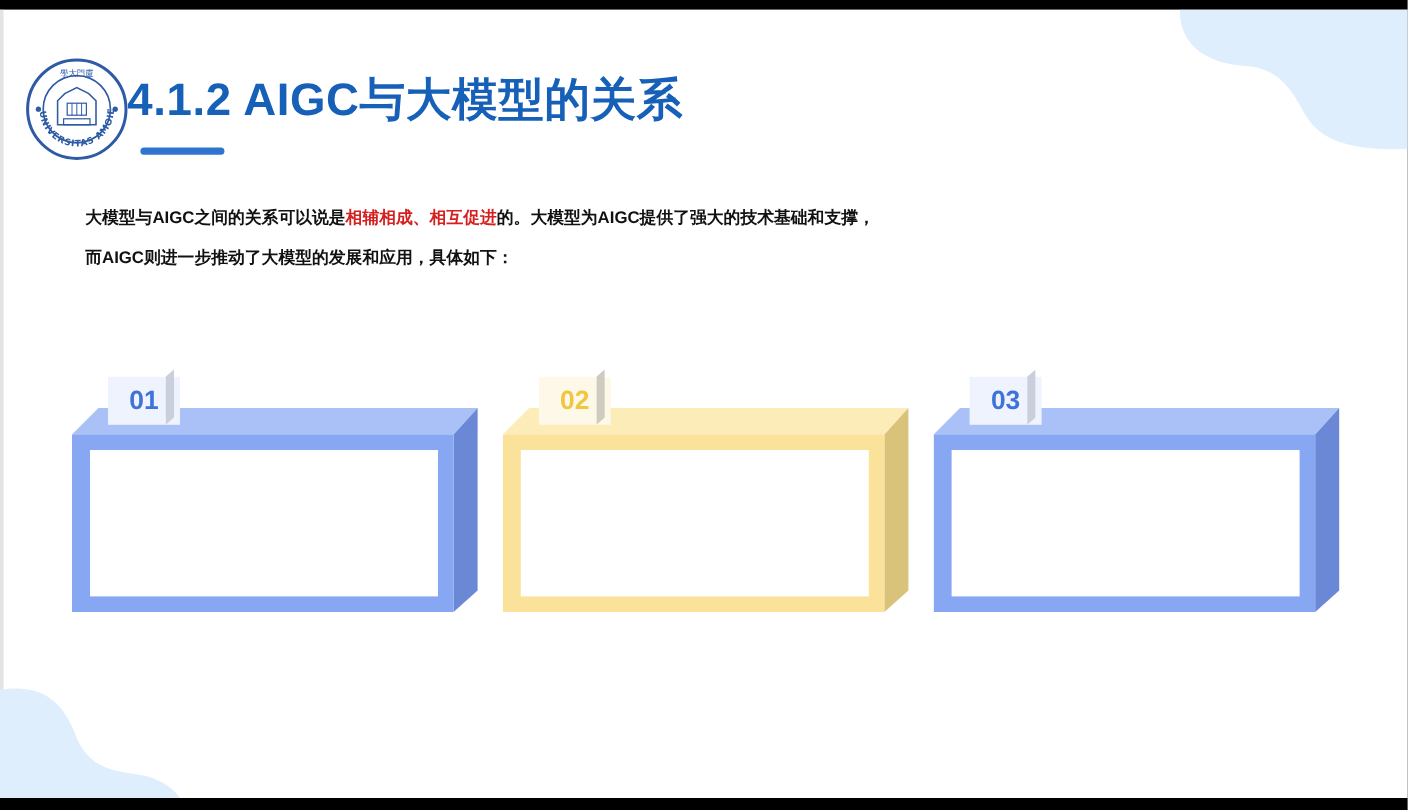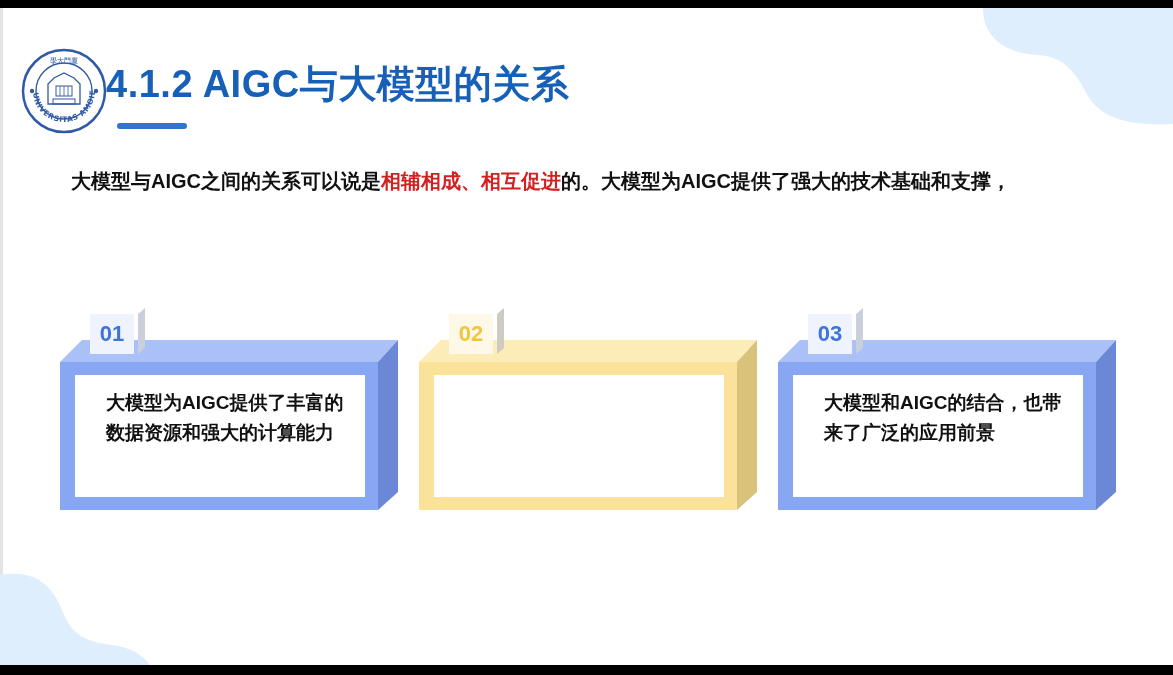--- a/index.html
+++ b/index.html
@@ -29,34 +29,34 @@
     font-size: 38px; font-weight: bold; color: #1660b8;
     letter-spacing: 0.5px; white-space: nowrap; line-height: 48px;
   }
   .title-underline {
     position: absolute; left: 117px; top: 115px; width: 70px; height: 6px;
     border-radius: 3px; background: #2f75d0;
   }
 
   .intro {
     position: absolute; left: 71px; top: 157px; width: 1060px;
-    font-size: 20px; font-weight: bold; color: #111;
+    font-size: 14px; font-weight: bold; color: #111;
     line-height: 33px;
   }
   .intro .hl { color: #d42020; }
 
   .card {
     position: absolute; top: 294px; width: 340px; height: 212px;
   }
   .card svg.box { position: absolute; left: 0; top: 0; }
   .card .tag {
     position: absolute; left: 30px; top: 6px; width: 52px; height: 46px;
   }
   .card .tag-face {
-    position: absolute; left: 0; top: 6px; width: 44px; height: 40px;
+    position: absolute; left: 0; top: 6px; width: 60px; height: 40px;
     display: flex; align-items: center; justify-content: center;
     font-size: 22px; font-weight: bold;
   }
   .card .tag-side {
     position: absolute; left: 48px; top: 0; width: 7px; height: 46px;
   }
   .card .text {
     position: absolute; left: 46px; top: 86px; width: 250px;
     font-size: 19px; font-weight: bold; color: #111; line-height: 30px;
   }
@@ -102,40 +102,40 @@
       <line x1="47" y1="38" x2="47" y2="48" stroke="#2e5aa6" stroke-width="0.8"></line>
       <rect x="32" y="51" width="22" height="5" fill="none" stroke="#2e5aa6" stroke-width="1"></rect>
     </svg>
   </div>
 
   <div class="title">4.1.2 AIGC与大模型的关系</div>
   <div class="title-underline"></div>
 
   <div class="intro">
     <span>大模型与AIGC之间的关系可以说是</span><span class="hl">相辅相成、相互促进</span><span>的。大模型为AIGC提供了强大的技术基础和支撑，</span><br>
+    <span>而AIGC则进一步推动了大模型的发展和应用，具体如下：</span>
   </div>
 
   <div class="card card-1">
     <svg class="box" width="340" height="212" viewBox="0 0 340 212">
 
       <polygon points="0,60 22,38 338,38 318,60" fill="#a9c1f7"></polygon>
 
       <polygon points="318,60 338,38 338,190 318,208" fill="#6b88d6"></polygon>
 
       <rect x="0" y="60" width="318" height="148" fill="#87a7f2"></rect>
 
       <rect x="15" y="73" width="290" height="122" fill="#ffffff"></rect>
     </svg>
     <div class="tag">
       <div class="tag-face" style="background:#eef3fd;color:#3f73d8;">01</div>
       <svg class="tag-side" width="7" height="46" viewBox="0 0 7 46">
           <polygon points="0,6 7,0 7,40 0,46" fill="#c9cfdb"></polygon>
         </svg>
     </div>
-    <div class="text">大模型为AIGC提供了丰富的数据资源和强大的计算能力</div>
   </div>
 
   <div class="card card-2">
     <svg class="box" width="340" height="212" viewBox="0 0 340 212">
       <polygon points="0,60 22,38 338,38 318,60" fill="#fcecb8"></polygon>
       <polygon points="318,60 338,38 338,190 318,208" fill="#d9c27a"></polygon>
       <rect x="0" y="60" width="318" height="148" fill="#fbe29b"></rect>
       <rect x="15" y="73" width="290" height="122" fill="#ffffff"></rect>
     </svg>
     <div class="tag">
@@ -152,15 +152,14 @@
       <polygon points="318,60 338,38 338,190 318,208" fill="#6b88d6"></polygon>
       <rect x="0" y="60" width="318" height="148" fill="#87a7f2"></rect>
       <rect x="15" y="73" width="290" height="122" fill="#ffffff"></rect>
     </svg>
     <div class="tag">
       <div class="tag-face" style="background:#eef3fd;color:#3f73d8;">03</div>
       <svg class="tag-side" width="7" height="46" viewBox="0 0 7 46">
           <polygon points="0,6 7,0 7,40 0,46" fill="#c9cfdb"></polygon>
         </svg>
     </div>
-    <div class="text">大模型和AIGC的结合，也带来了广泛的应用前景</div>
   </div>
 </div>
 
 </body></html>

